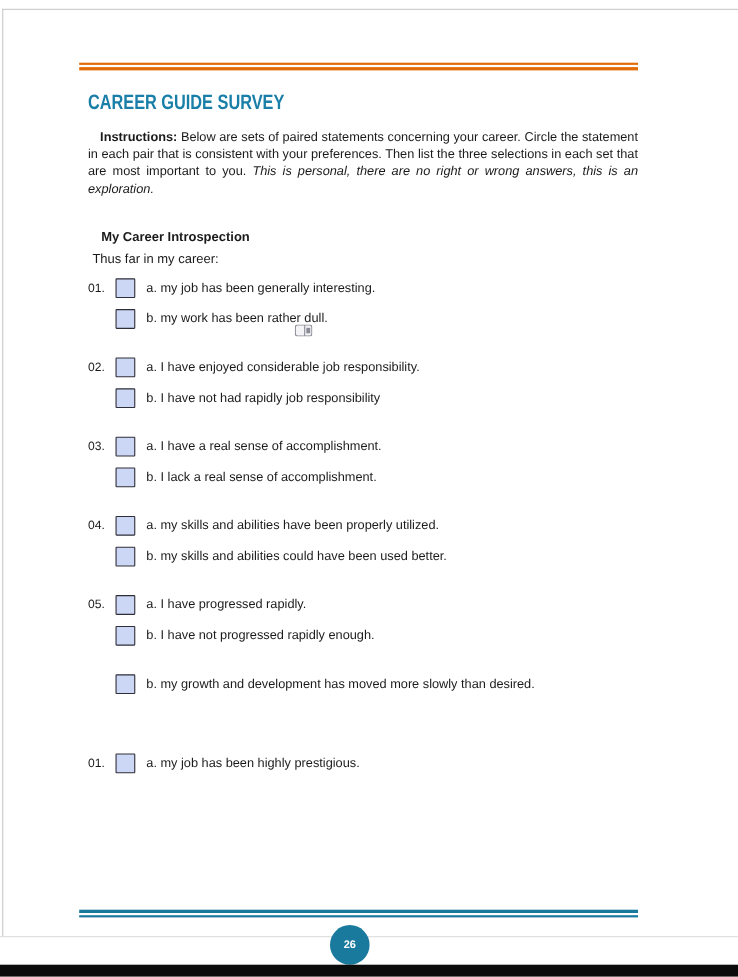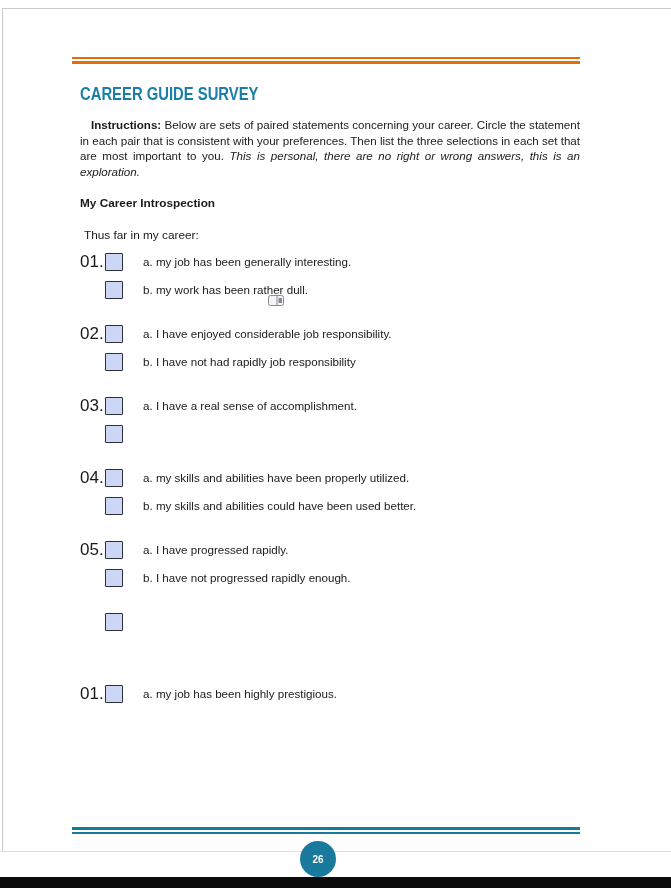--- a/index.html
+++ b/index.html
@@ -29,36 +29,36 @@
     transform:scaleX(0.78);transform-origin:left center;
   }
   
   .instructions{
     position:absolute;top:117px;left:80px;width:500px;margin:0;
     font-size:11.6px;line-height:15.6px;text-align:justify;
   }
   .instructions b{font-weight:bold;padding-left:11px;}
   .instructions i{font-style:italic;}
   .section-heading{
-    position:absolute;top:196px;left:80px;margin:0;
+    position:absolute;top:196px;left:80px;margin:12px;
     font-size:11.8px;font-weight:bold;
   }
   .prompt{
     position:absolute;top:224px;left:80px;margin:4px;font-size:11.8px;
   }
   
   .item{position:absolute;left:80px;width:520px;}
   .row{display:flex;align-items:center;height:19px;margin-bottom:9px;}
-  .num{width:25px;font-size:17px;flex:0 0 25px;}
+  .num{width:25px;font-size:11px;flex:0 0 25px;}
   .checkbox{
     width:16px;height:16px;flex:0 0 16px;
     background:var(--checkbox-fill,#CCD6F5);
     border:1px solid #2e2e38;border-radius:1px;cursor:pointer;
   }
-  .stmt{margin-left:20px;font-size:11.6px;white-space:nowrap;}
+  .stmt{margin-left:10px;font-size:11.6px;white-space:nowrap;}
   .mouse-artifact{position:absolute;left:188px;top:43px;width:16px;height:11px;}
   
   .page-badge{
     position:absolute;top:841px;left:300px;width:36px;height:36px;border-radius:50%;
     background:var(--accent-teal,#1A7A9E);color:#ffffff;
     display:flex;align-items:center;justify-content:center;
     font-size:10px;font-weight:bold;
   }
 </style>
 </head>
@@ -117,20 +117,21 @@
 
   <div class="item" style="top:396px">
     <div class="row">
       <span class="num">03.</span>
       <span class="checkbox"></span>
       <span class="stmt">a. I have a real sense of accomplishment.</span>
     </div>
     <div class="row">
       <span class="num"></span>
       <span class="checkbox"></span>
+      <span class="stmt">b. I lack a real sense of accomplishment.</span>
     </div>
   </div>
 
   <div class="item" style="top:468px">
     <div class="row">
       <span class="num">04.</span>
       <span class="checkbox"></span>
       <span class="stmt">a. my skills and abilities have been properly utilized.</span>
     </div>
     <div class="row">
@@ -150,20 +151,21 @@
       <span class="num"></span>
       <span class="checkbox"></span>
       <span class="stmt">b. I have not progressed rapidly enough.</span>
     </div>
   </div>
 
   <div class="item" style="top:612px">
     <div class="row">
       <span class="num"></span>
       <span class="checkbox"></span>
+      <span class="stmt">b. my growth and development has moved more slowly than desired.</span>
     </div>
   </div>
 
   <div class="item" style="top:684px">
     <div class="row">
       <span class="num">01.</span>
       <span class="checkbox"></span>
       <span class="stmt">a. my job has been highly prestigious.</span>
     </div>
   </div>

